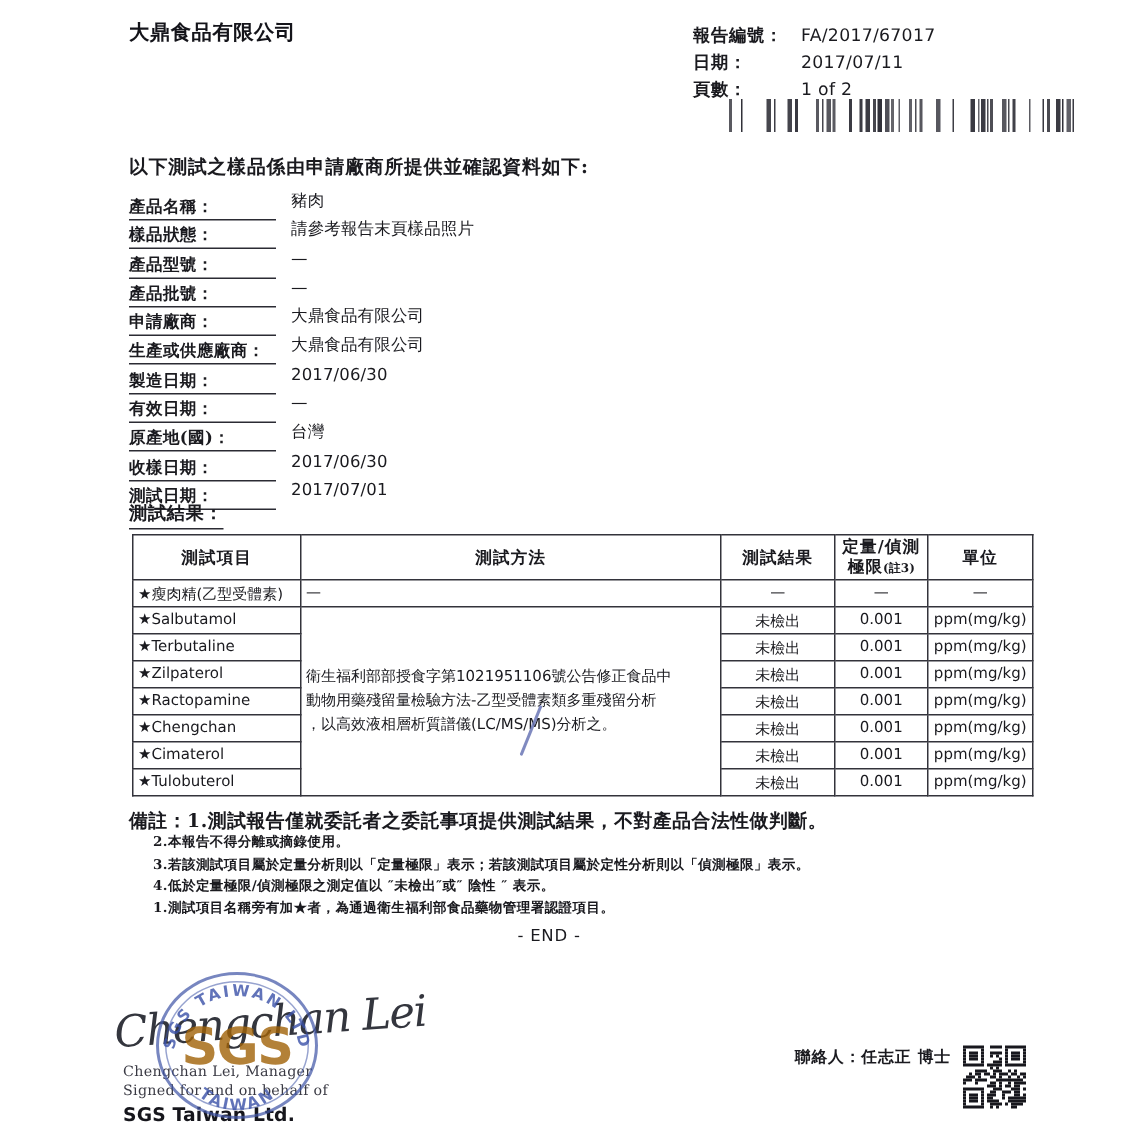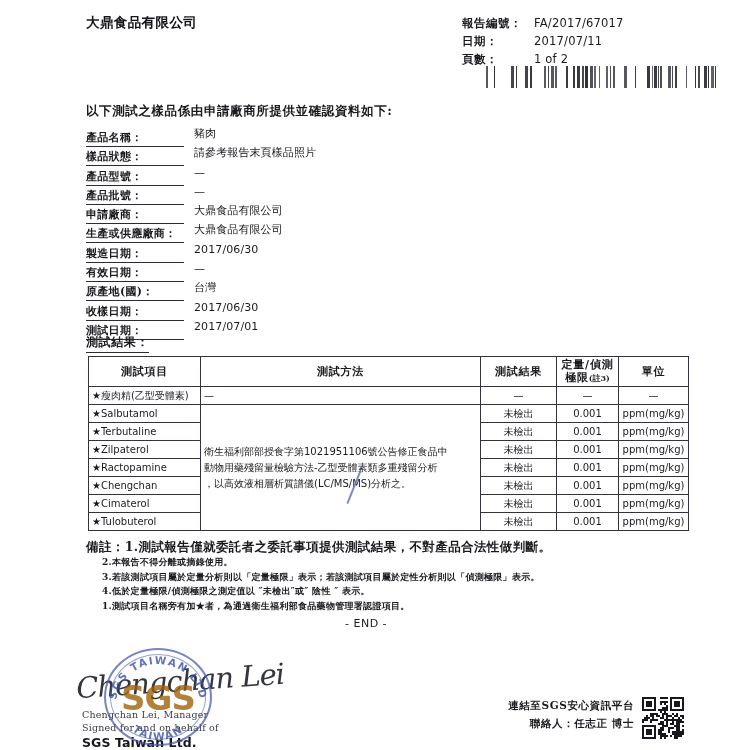--- a/index.html
+++ b/index.html
@@ -380,21 +380,20 @@
     <svg viewBox="0 0 108 98">
       <path id="arcTop" d="M 12,56 A 42,40 0 0 1 96,56" fill="none"></path>
       <path id="arcBot" d="M 16,56 A 38,36 0 0 0 92,56" fill="none"></path>
       <text><textPath href="#arcTop" startOffset="50%" text-anchor="middle" id="stTop">SGS TAIWAN LTD</textPath></text>
       <text><textPath href="#arcBot" startOffset="50%" text-anchor="middle" id="stBot">TAIWAN</textPath></text>
     </svg>
     <div class="sgs">SGS</div>
   </div>
 
   <div class="foot-r">
-    <div class="foot-txt">連結至SGS安心資訊平台</div>
     <div class="foot-txt">聯絡人：任志正 博士</div>
     <div class="qr" id="qr">
         <i style="left: 18px; top: 0px; width: 2px; height: 2px;"></i>
         <i style="left: 20px; top: 0px; width: 2px; height: 2px;"></i>
         <i style="left: 22px; top: 0px; width: 2px; height: 2px;"></i>
         <i style="left: 24px; top: 0px; width: 2px; height: 2px;"></i>
         <i style="left: 18px; top: 4px; width: 2px; height: 2px;"></i>
         <i style="left: 20px; top: 4px; width: 2px; height: 2px;"></i>
         <i style="left: 22px; top: 4px; width: 2px; height: 2px;"></i>
         <i style="left: 24px; top: 4px; width: 2px; height: 2px;"></i>

